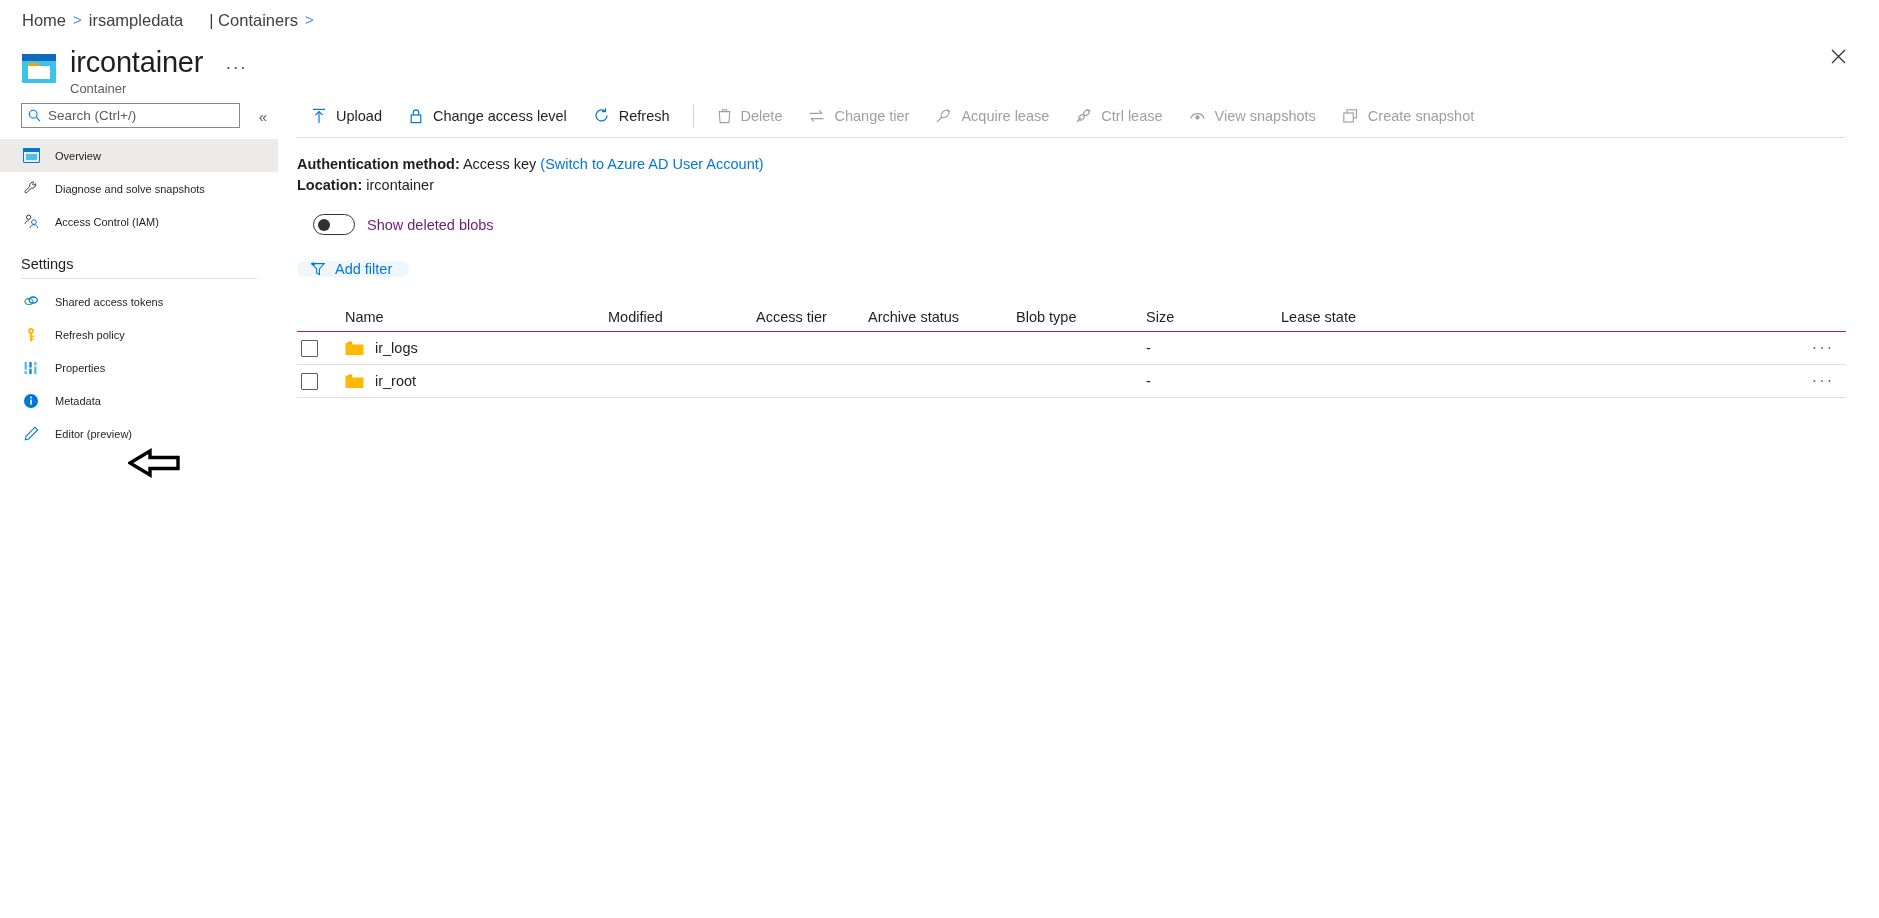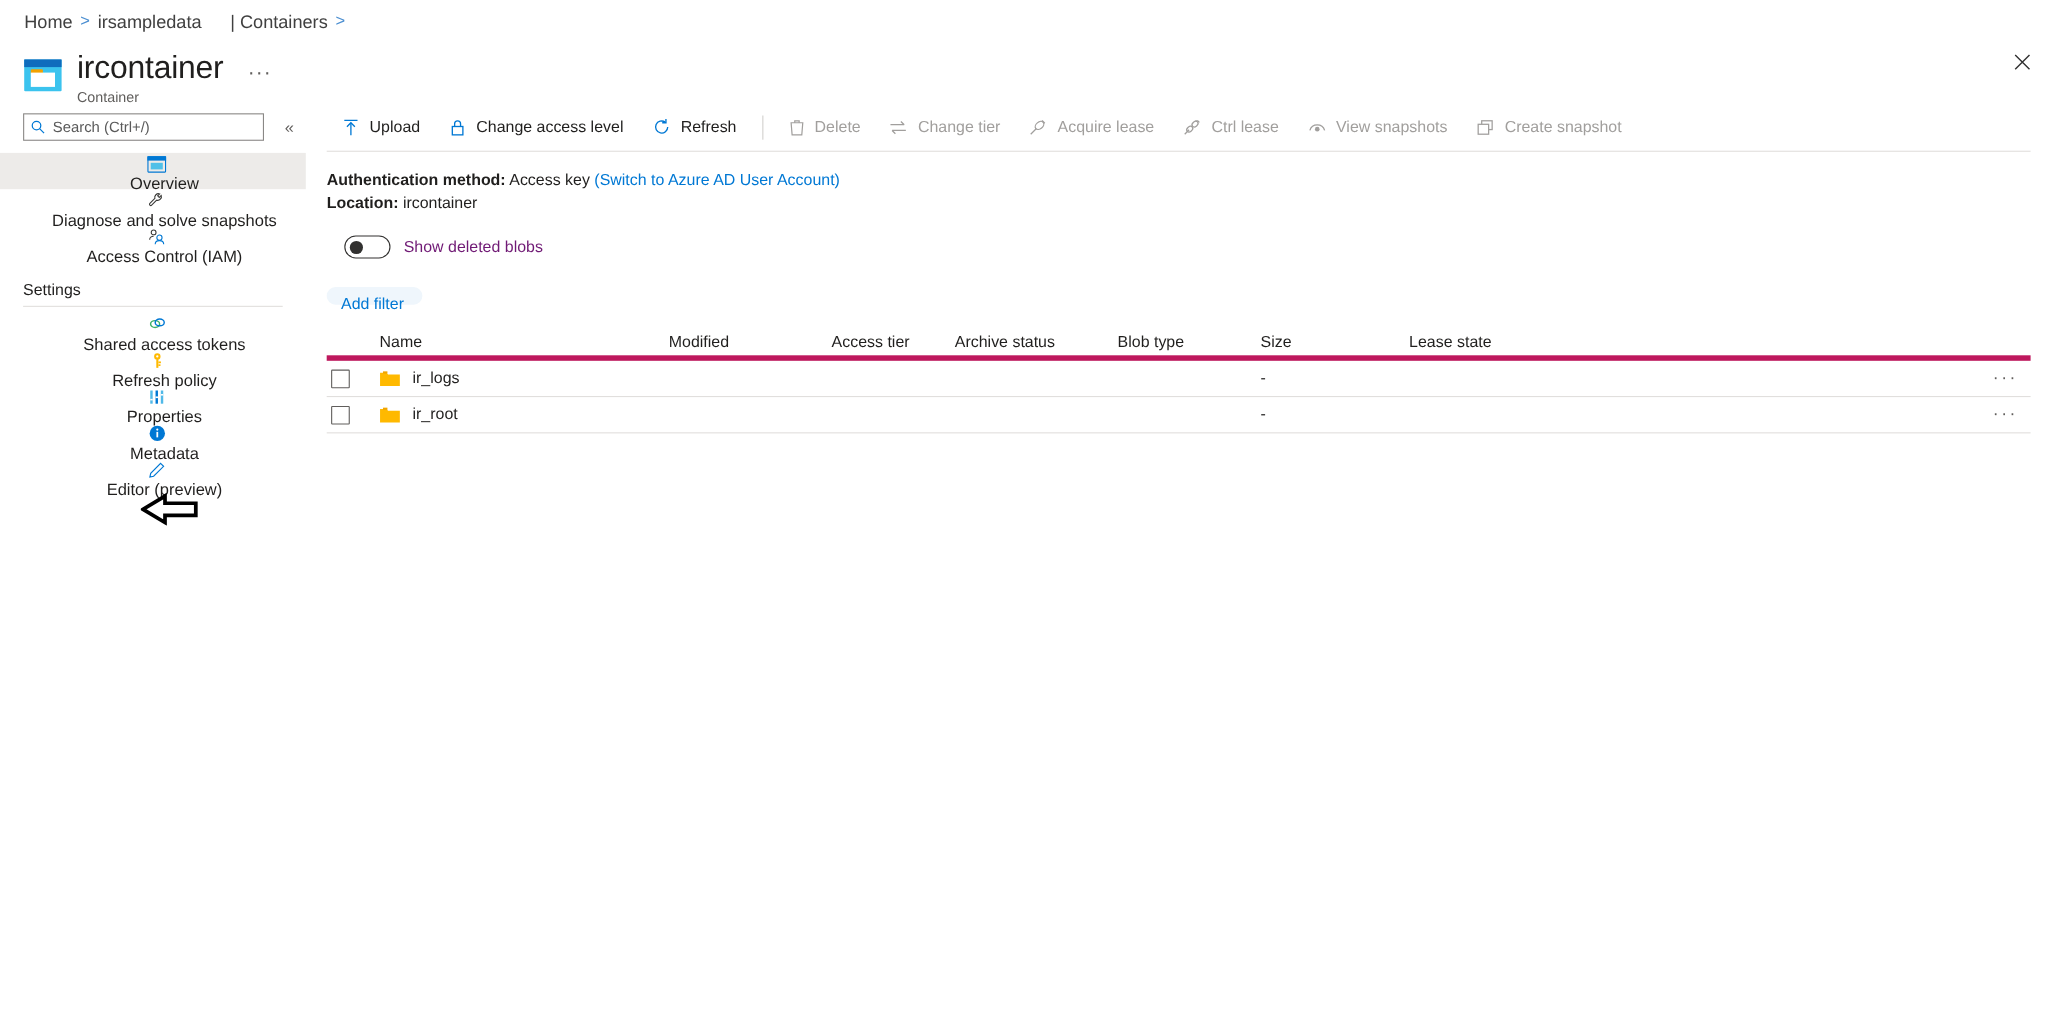--- a/index.html
+++ b/index.html
@@ -87,21 +87,21 @@
   .collapse-btn {
     position:absolute; left:252px; top:5px;
     width:22px; height:22px; cursor:pointer;
     color:#605e5c; font-size:15px;
     display:flex; align-items:center; justify-content:center;
   }
 
   .navlist { position:absolute; left:0; top:39px; width:278px; }
   .navitem {
     display:flex; align-items:center; height:33px;
-    padding-left:21px; cursor:pointer; font-size:15px; color:#201f1e;flex-direction:column;
+    padding-left:21px; cursor:pointer; font-size:11px; color:#201f1e;
   }
   .navitem.active { background:#edebe9; }
   .navicon {
     width:20px; height:20px; margin-right:14px; flex:none;
     display:flex; align-items:center; justify-content:center;
   }
   .nav-label { line-height:18px; }
   .group-head {
     font-size:14.5px; font-weight:400; color:#201f1e;
     padding-left:21px; margin-top:18px; margin-bottom:4px;
@@ -163,28 +163,28 @@
   .toggle .knob {
     position:absolute; left:4px; top:3.5px; width:12px; height:12px;
     border-radius:50%; background:#323130;
   }
   .toggle-label { margin-left:12px; font-size:14.5px; color:#701a75; }
 
   .addfilter {
     margin-top:26px; display:inline-flex; align-items:center; gap:8px;
     background:#eff6fc; color:#0078d4; border-radius:14px;
     height:16px; padding:0 17px 0 13px; cursor:pointer;
-    font-size:14.5px; width:max-content;flex-direction:column;
+    font-size:14.5px; width:max-content;
   }
 
   
   .tbl { margin-top:22px; width:1549px; }
   .tbl-head {
     display:flex; align-items:center; height:29px;
-    border-bottom:5px solid #be185d; font-size:14.5px; color:#201f1e;
+    border-bottom:1px solid #be185d; font-size:14.5px; color:#201f1e;
   }
   .tbl-row {
     display:flex; align-items:center; height:33px;
     border-bottom:1px solid #e1dfdd; font-size:14.5px; color:#201f1e;
   }
   .c-check { width:17px; margin-left:4px; flex:none; }
   .c-name { width:290px; padding-left:27px; display:flex; align-items:center; }
   .c-mod { width:148px; }
   .c-tier { width:112px; }
   .c-arch { width:148px; }

